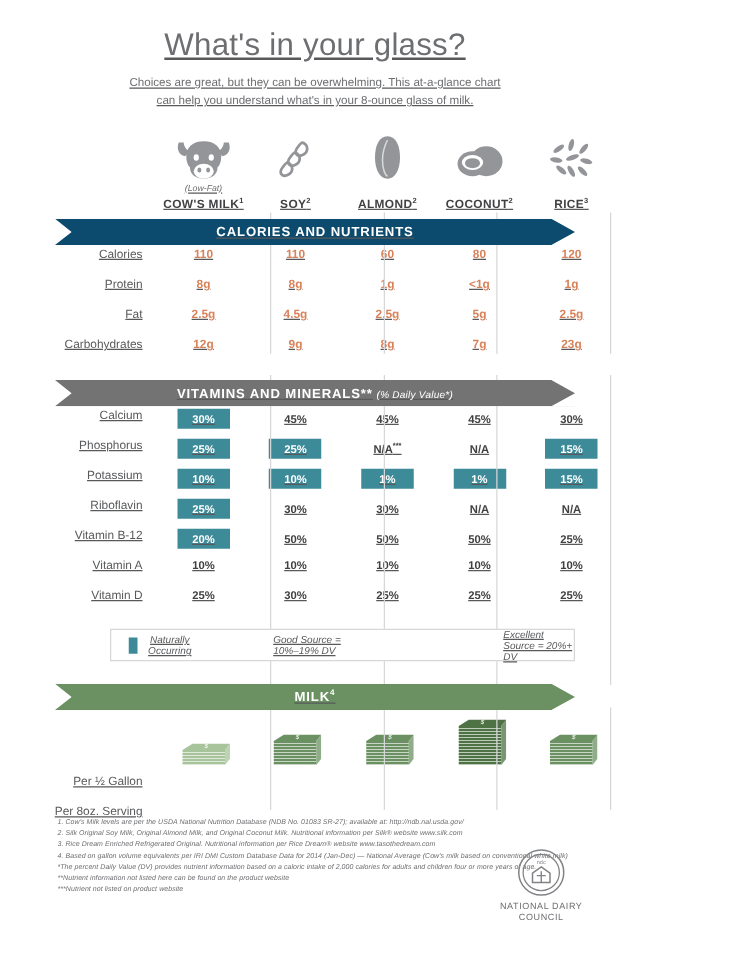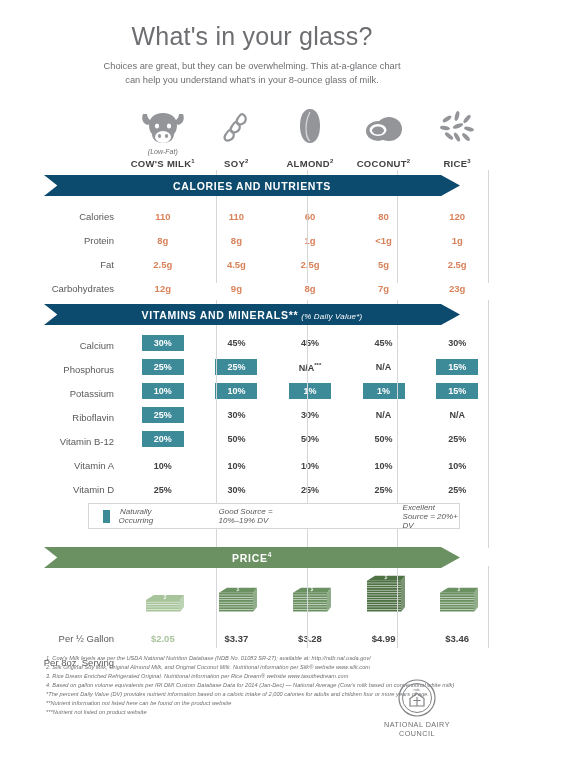--- a/index.html
+++ b/index.html
@@ -3,21 +3,21 @@
 <meta charset="utf-8">
 <style>
   html,body{margin:0;padding:0;}
   body{
     width:588px;height:768px;overflow:hidden;
     background:#ffffff;
     font-family:"Liberation Sans", sans-serif;
     color:#58595b;
     position:relative;
   }
-  .page{width:504px;height:768px;position:relative;}
+  .page{width:504px;height:768px;position:relative;text-decoration:underline;}
 
   
   .title{
     text-align:center;font-size:25px;font-weight:400;color:#6d6e71;
     letter-spacing:.2px;padding-top:24px;line-height:1;
   }
   .subtitle{
     text-align:center;font-size:9.3px;color:#6d6e71;line-height:1.5;
     margin-top:11px;
   }
@@ -46,37 +46,37 @@
   }
 
   
   .banner{
     position:relative;height:21px;margin:0 44px;
     display:flex;align-items:center;justify-content:center;
     color:#fff;font-size:10.5px;font-weight:bold;letter-spacing:.7px;
     clip-path:polygon(0 0,100% 0,100% 100%,0 100%,3.2% 50%);
   }
   .banner.orange{background:#0c4a6e;}
-  .banner.teal{background:#0c4a6e;}
+  .banner.teal{background:#737373;}
   .banner.green{background:#6b9162;}
   .banner .notch-r{
     position:absolute;right:0;top:0;width:19px;height:100%;
     background:#ffffff;
     clip-path:polygon(100% 0,100% 100%,0 100%,100% 50%,0 0);
   }
   .banner .btxt{position:relative;z-index:2;}
   .banner .btxt sup{font-size:6.5px;}
   .banner .bsmall{
     font-size:8px;font-style:italic;font-weight:normal;letter-spacing:.2px;
     margin-left:3px;
   }
 
   
   .table{margin-top:2px;}
-  .row{display:flex;align-items:flex-end;height:24px;}
+  .row{display:flex;align-items:flex-start;height:24px;}
   .rowlabel{
     width:126px;text-align:right;padding-right:12px;box-sizing:border-box;
     font-size:9.5px;color:#58595b;
   }
   .cells{flex:1;display:flex;padding-right:10px;}
   .cell{flex:1;display:flex;align-items:center;justify-content:center;}
   .orangeval{color:#d9825a;font-weight:bold;font-size:9.5px;}
   .chip{
     background:#3d8a99;color:#ffffff;font-size:9px;font-weight:bold;
     padding:3px 0;width:42px;text-align:center;
@@ -104,21 +104,21 @@
 
   
   .foot{
     position:absolute;left:46px;top:656px;width:430px;
   }
   .foot p{
     margin:0 0 3.1px 0;font-size:5.6px;font-style:italic;color:#6d6e71;
     line-height:1.05;letter-spacing:.05px;
   }
   .logo{
-    position:absolute;right:44px;top:678px;width:86px;text-align:center;color:#6d6e71;
+    position:absolute;right:28px;top:678px;width:86px;text-align:center;color:#6d6e71;
   }
   .logo .lname{font-size:7.2px;letter-spacing:.5px;line-height:1.25;margin-top:2px;}
 </style>
 </head>
 <body>
 
 <div class="page">
 
   <div class="dividers" id="dividers">
       <span style="left: 216.4px; top: 170px; height: 113px;"></span>
@@ -457,21 +457,21 @@
     <div class="legend">
       <span class="sw"></span>
       <span class="lt">Naturally Occurring</span>
       <span class="lt2 sp1">Good Source = 10%–19% DV</span>
       <span class="lt2 sp2">Excellent Source = 20%+ DV</span>
     </div>
   </div>
 
   <div style="margin-top:18px;">
     <div class="banner green">
-      <span class="btxt"><span>PRICE</span><sup>4</sup></span>
+      <span class="btxt"><span>MILK</span><sup>4</sup></span>
       <span class="notch-r"></span>
     </div>
     <div class="moneyrow" id="moneyrow">
         <div class="col">
           <svg width="42" height="25" viewBox="0 0 42 25">
             <g transform="translate(4,2)">
               <polygon points="0,5.0 8,0.0 38,0.0 34,5.0" fill="#a7c49b"></polygon>
               <text x="19" y="3.5" font-size="5" fill="#ffffff" text-anchor="middle" font-style="italic" font-family="Liberation Sans, sans-serif">$</text>
               <rect x="0" y="14.6" width="34" height="1.9" fill="#a7c49b"></rect>
               <rect x="0" y="12.2" width="34" height="1.9" fill="#a7c49b"></rect>
@@ -552,37 +552,20 @@
               <rect x="0" y="7.2" width="34" height="1.9" fill="#6b9162"></rect>
               <rect x="0" y="4.8" width="34" height="1.9" fill="#6b9162"></rect>
               <polygon points="34,4.8 38,-0.2 38,19.0 34,24.0" fill="#6b9162" opacity=".75"></polygon>
             </g>
           </svg>
         </div>
       </div>
     <div class="table" id="tbl-2">
         <div class="row">
           <div class="rowlabel">Per ½ Gallon</div>
-          <div class="cells">
-            <div class="cell">
-              <span class="priceval" style="color:#a7c49b">$2.05</span>
-            </div>
-            <div class="cell">
-              <span class="priceval" style="color:#414042">$3.37</span>
-            </div>
-            <div class="cell">
-              <span class="priceval" style="color:#414042">$3.28</span>
-            </div>
-            <div class="cell">
-              <span class="priceval" style="color:#414042">$4.99</span>
-            </div>
-            <div class="cell">
-              <span class="priceval" style="color:#414042">$3.46</span>
-            </div>
-          </div>
         </div>
         <div class="row">
           <div class="rowlabel">Per 8oz. Serving</div>
         </div>
       </div>
   </div>
 
   <div class="foot" id="foot">
       <p>1. Cow's Milk levels are per the USDA National Nutrition Database (NDB No. 01083 SR-27); available at: http://ndb.nal.usda.gov/</p>
       <p>2. Silk Original Soy Milk, Original Almond Milk, and Original Coconut Milk. Nutritional information per Silk® website www.silk.com</p>

